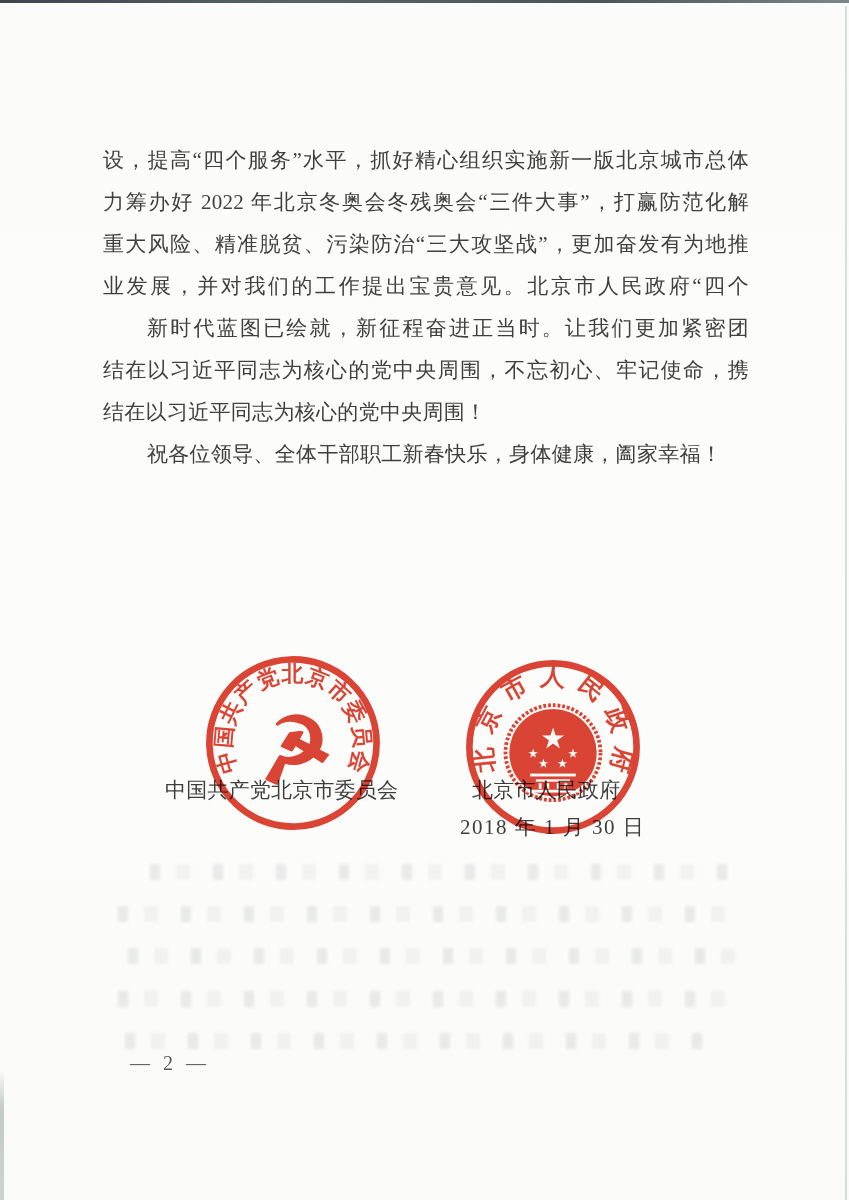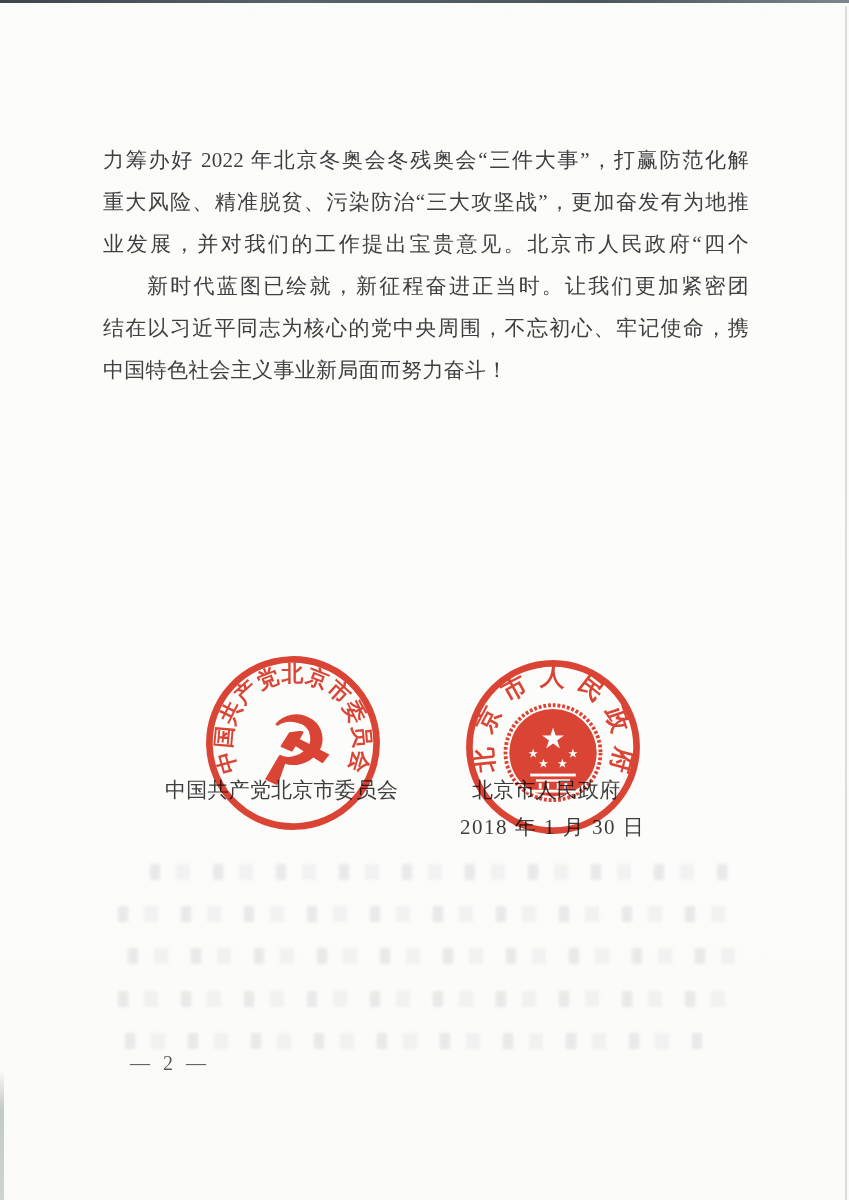--- a/index.html
+++ b/index.html
@@ -54,26 +54,28 @@
   <div class="edge-right"></div>
   <div class="edge-left"></div>
 
   <div class="bleed b1"></div>
   <div class="bleed b2"></div>
   <div class="bleed b3"></div>
   <div class="bleed b4"></div>
   <div class="bleed b5"></div>
 
   <div class="body-text">
+    <div class="line fill">设，提高“四个服务”水平，抓好精心组织实施新一版北京城市总体</div>
     <div class="line fill">力筹办好 2022 年北京冬奥会冬残奥会“三件大事”，打赢防范化解</div>
     <div class="line fill">重大风险、精准脱贫、污染防治“三大攻坚战”，更加奋发有为地推</div>
     <div class="line fill">业发展，并对我们的工作提出宝贵意见。北京市人民政府“四个</div>
     <div class="line fill indent">新时代蓝图已绘就，新征程奋进正当时。让我们更加紧密团</div>
     <div class="line fill">结在以习近平同志为核心的党中央周围，不忘初心、牢记使命，携</div>
-    <div class="line">中国特色社会主义事业新局面而努力奋斗！</div>
+    <div class="line">结在以习近平同志为核心的党中央周围！</div>
+    <div class="line indent">祝各位领导、全体干部职工新春快乐，身体健康，阖家幸福！</div>
   </div>
 
   <div class="sig sig-party">中国共产党北京市委员会</div>
   <div class="sig sig-gov">北京市人民政府</div>
   <div class="sig sig-date">2018 年 1 月 30 日</div>
 
   <svg class="seal seal-party" viewBox="-100 -100 200 200">
     <circle r="88" fill="none" stroke="#dc3b2a" stroke-width="7"></circle>
     <defs>
       <path id="arcL" d="M -57.4 30.5 A 65 65 0 1 1 57.4 30.5" fill="none"></path>

